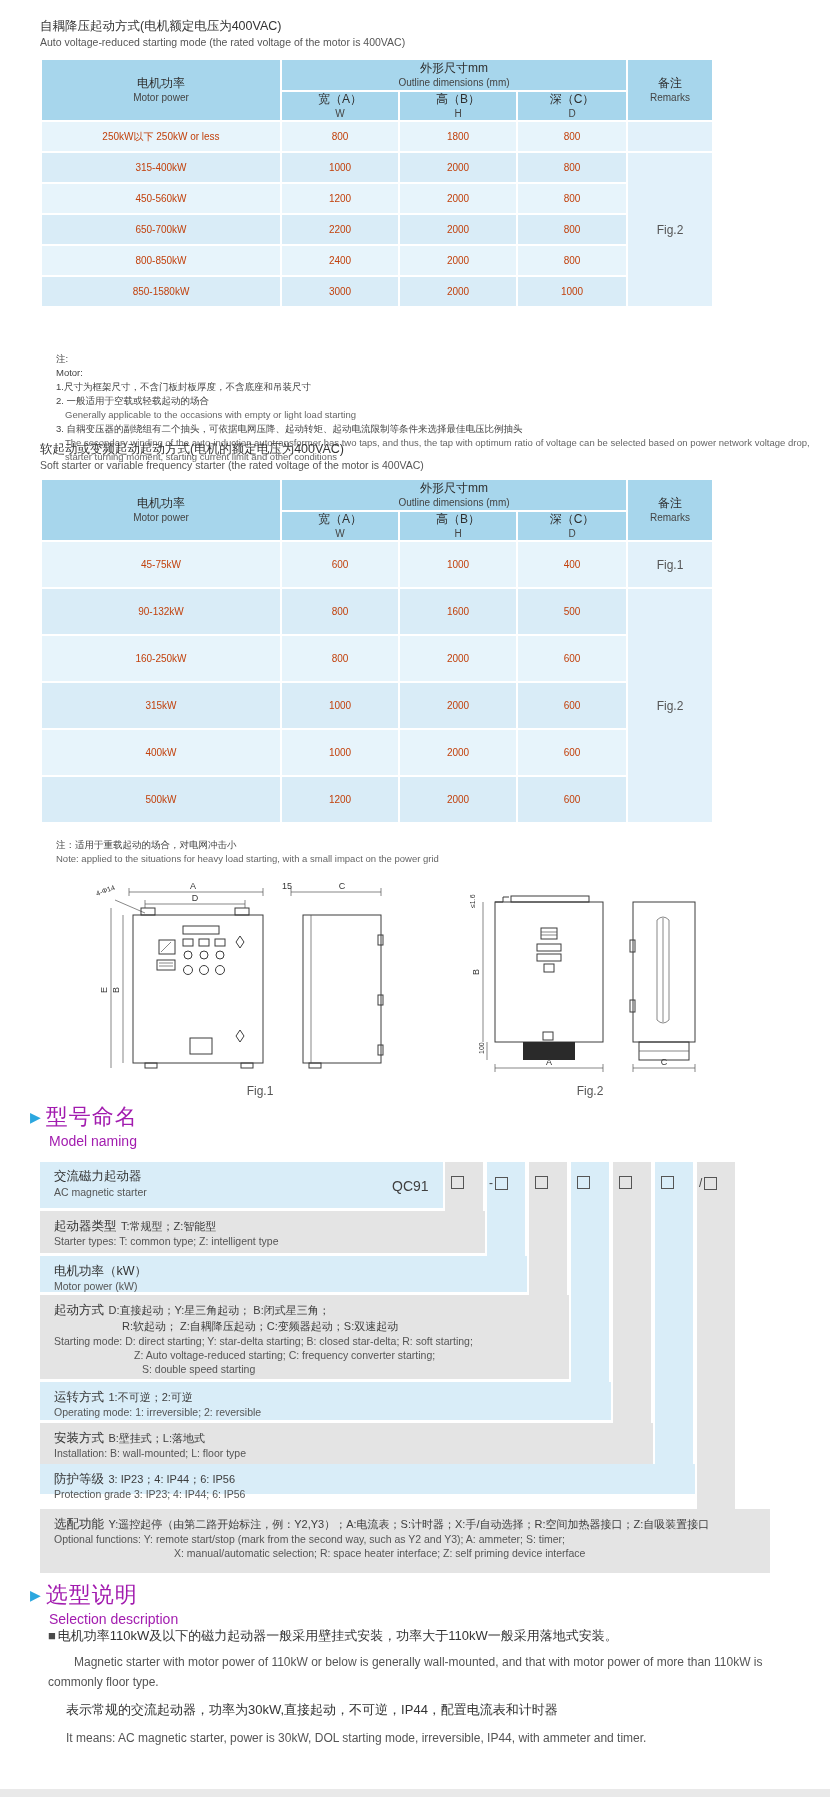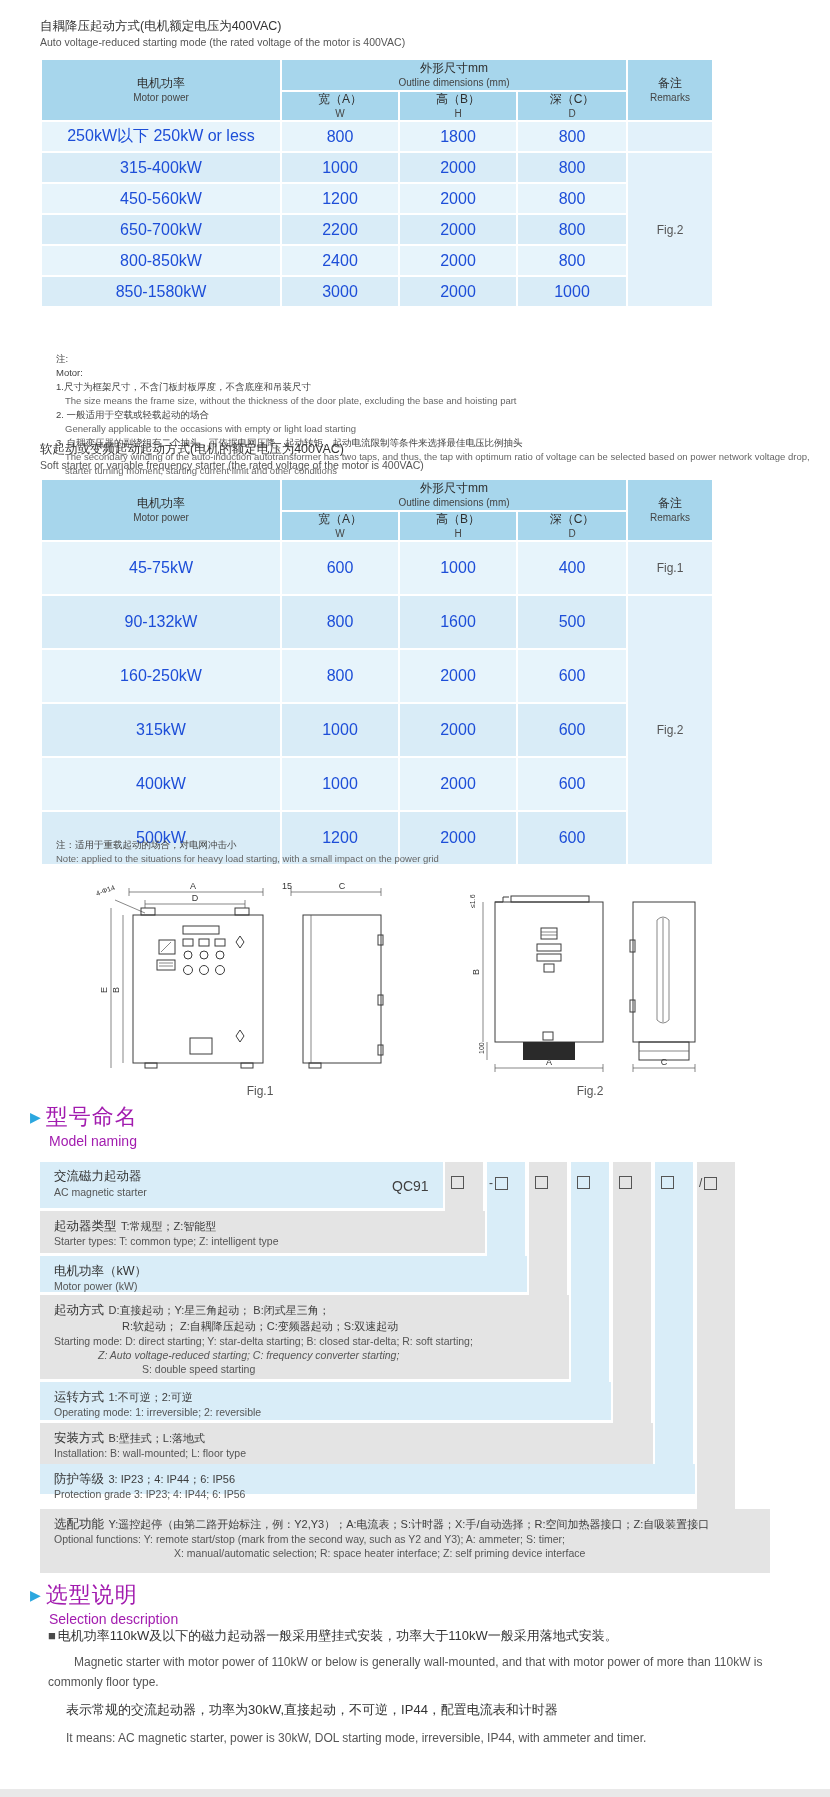--- a/index.html
+++ b/index.html
@@ -9,26 +9,26 @@
   .tbl-title{position:absolute;left:40px;}
   .tbl-title .zh{font-size:12.5px;color:#333;line-height:17px;}
   .tbl-title .en{font-size:10.5px;color:#555;line-height:15px;}
 
   
   table.dims{border-collapse:collapse;table-layout:fixed;position:absolute;left:40px;width:672px;}
   table.dims td,table.dims th{border:2px solid #ffffff;text-align:center;vertical-align:middle;font-weight:normal;padding:0;}
   table.dims th{background:#a7d6ec;color:#2f2f2f;}
   table.dims .hz{font-size:12px;line-height:15px;}
   table.dims .he{font-size:10px;line-height:13px;color:#444;}
-  table.dims td{font-size:16px;color:#1d4ed8;}
+  table.dims td{font-size:10px;color:#c2410c;}
   table.dims tr.r-odd td{background:#e7f4fb;}
   table.dims tr.r-even td{background:#d9ecf7;}
   table.dims td.remark{background:#e2f1fa !important;font-size:12px;color:#555;}
   #table1 tr.body{height:31px;}
-  #table2 tr.body{height:54px;}
+  #table2 tr.body{height:47px;}
   .col-p{width:240px;} .col-w{width:118px;} .col-h{width:118px;} .col-d{width:110px;} .col-r{width:86px;}
 
   
   .notes{position:absolute;left:56px;font-size:9.5px;line-height:14px;}
   .notes .zh{color:#444;}
   .notes .en{color:#666;padding-left:9px;}
 
   
   .figwrap{position:absolute;top:880px;left:95px;width:620px;display:flex;justify-content:space-between;}
   .figblock{text-align:center;}
@@ -151,21 +151,20 @@
         <td>2000</td>
         <td>1000</td>
       </tr>
 </tbody>
   </table>
 
 <div class="notes" style="top:352px;">
   <div class="zh">注:</div>
   <div class="zh">Motor:</div>
   <div class="zh">1.尺寸为框架尺寸，不含门板封板厚度，不含底座和吊装尺寸</div>
-  <div class="en">The size means the frame size, without the thickness of the door plate, excluding the base and hoisting part</div>
   <div class="zh">2. 一般适用于空载或轻载起动的场合</div>
   <div class="en">Generally applicable to the occasions with empty or light load starting</div>
   <div class="zh">3. 自耦变压器的副绕组有二个抽头，可依据电网压降、起动转矩、起动电流限制等条件来选择最佳电压比例抽头</div>
   <div class="en">The secondary winding of the auto-induction autotransformer has two taps, and thus, the tap with optimum ratio of voltage can be selected based on power network voltage drop,</div>
   <div class="en">starter turning moment, starting current limit and other conditions</div>
 </div>
 
 <div class="tbl-title" style="top:441px;">
   <div class="zh">软起动或变频起动起动方式(电机的额定电压为400VAC)</div>
   <div class="en">Soft starter or variable frequency starter (the rated voltage of the motor is 400VAC)</div>
@@ -427,21 +426,21 @@
 
   <div class="mn-row mn-blue" style="top:94px;width:487px;height:36px;">
     <div class="mn-zh-line"><span class="mn-label">电机功率（kW）</span></div>
     <div class="mn-en">Motor power (kW)</div>
   </div>
 
   <div class="mn-row mn-gray" style="top:133px;width:529px;height:84px;">
     <div class="mn-zh-line"><span class="mn-label">起动方式</span> <span class="mn-detail">D:直接起动；Y:星三角起动；  B:闭式星三角；</span></div>
     <div class="mn-zh-line mn-detail" style="margin-left:68px;">R:软起动；  Z:自耦降压起动；C:变频器起动；S:双速起动</div>
     <div class="mn-en">Starting mode: D: direct starting; Y: star-delta starting; B: closed star-delta; R: soft starting;</div>
-    <div class="mn-en" style="margin-left:44px;font-style:italic;">Z: Auto voltage-reduced starting; C: frequency converter starting;</div>
+    <div class="mn-en" style="margin-left:80px;">Z: Auto voltage-reduced starting; C: frequency converter starting;</div>
     <div class="mn-en" style="margin-left:88px;">S: double speed starting</div>
   </div>
 
   <div class="mn-row mn-blue" style="top:220px;width:571px;height:38px;">
     <div class="mn-zh-line"><span class="mn-label">运转方式</span> <span class="mn-detail">1:不可逆；2:可逆</span></div>
     <div class="mn-en">Operating mode: 1: irreversible; 2: reversible</div>
   </div>
 
   <div class="mn-row mn-gray" style="top:261px;width:613px;height:46px;">
     <div class="mn-zh-line"><span class="mn-label">安装方式</span> <span class="mn-detail">B:壁挂式；L:落地式</span></div>

